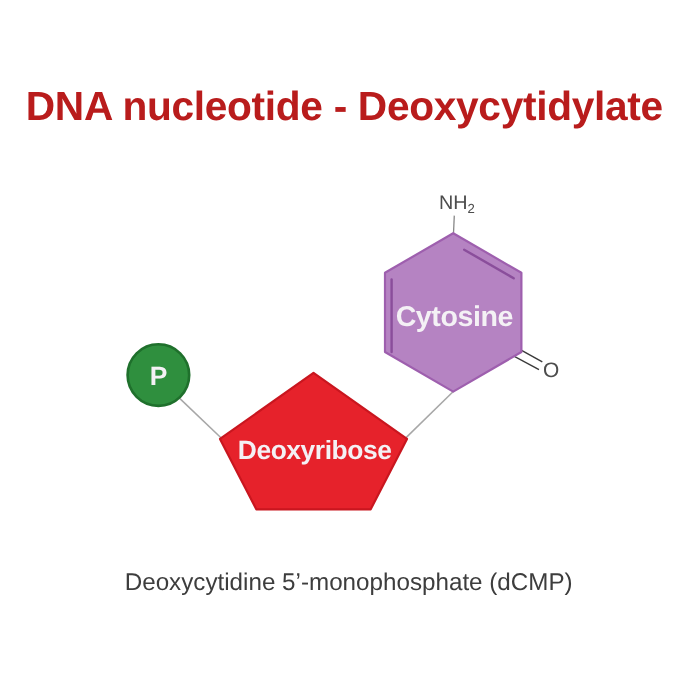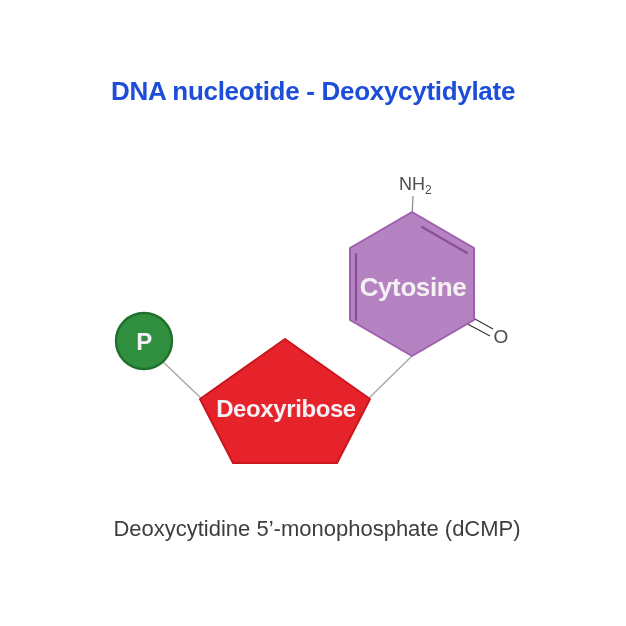--- a/index.html
+++ b/index.html
@@ -15,24 +15,24 @@
     overflow: hidden;
     font-family: "Liberation Sans", sans-serif;
   }
   .title {
     position: absolute;
     top: 76px;
     left: 0;
     width: 626px;
     margin: 0;
     text-align: center;
-    font-size: 26px;
+    font-size: 37px;
     font-weight: 700;
     letter-spacing: -0.3px;
-    color: #1d4ed8;
+    color: #b91c1c;
   }
   .caption {
     position: absolute;
     top: 516px;
     left: 4px;
     width: 626px;
     text-align: center;
     font-size: 22px;
     font-weight: 400;
     color: #3d3d3d;

